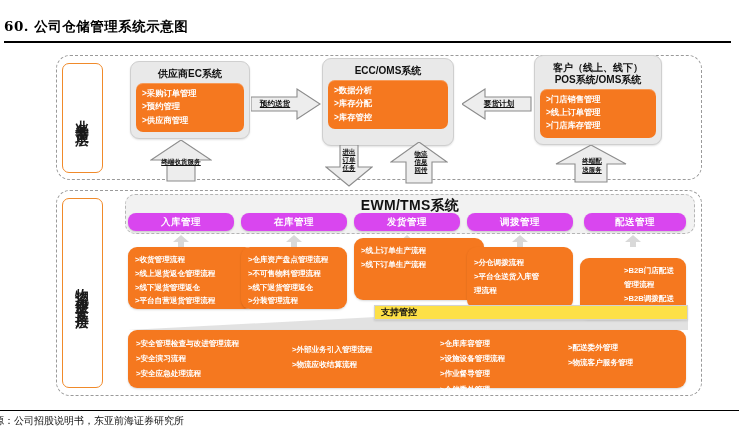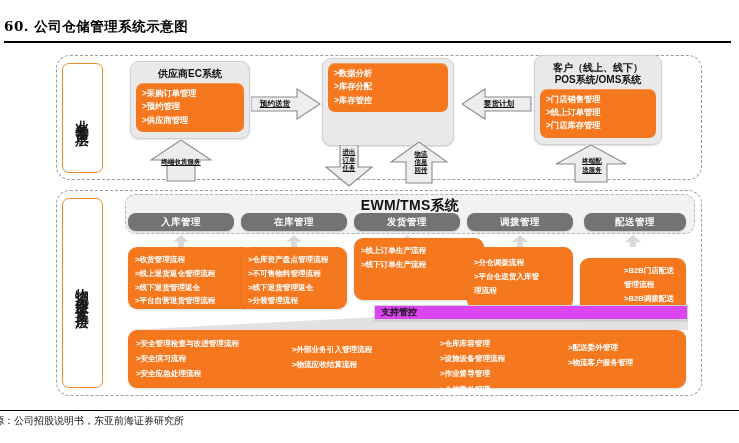--- a/index.html
+++ b/index.html
@@ -66,41 +66,41 @@
   
   .ewm-panel{
     position:absolute;border:1px dashed #b5b5b5;border-radius:10px;
     background:#f2f2f2;box-sizing:border-box;
   }
   .ewm-title{
     text-align:center;font-size:14px;font-weight:700;color:#111;
     padding-top:2px;letter-spacing:.3px;
   }
   .tab{
-    position:absolute;background:#737373;border-radius:8px;
+    position:absolute;background:#d946ef;border-radius:8px;
     display:flex;align-items:center;justify-content:center;
     color:#fff;font-size:9.5px;font-weight:700;letter-spacing:.5px;
     box-shadow:0 1px 2px rgba(0,0,0,.18);box-sizing:border-box;
   }
   .col-card{
     position:absolute;background:#f5781f;border-radius:9px;
     box-sizing:border-box;padding:6px 6px 6px 7px;
     box-shadow:0 1px 2px rgba(0,0,0,.15);
   }
   .col-card .li{
     color:#fff;font-size:7.6px;font-weight:700;line-height:1.82;
   }
 
   
   .support-band{
     position:absolute;background:#f5781f;border-radius:9px;
     box-sizing:border-box;box-shadow:0 1px 2px rgba(0,0,0,.15);
   }
   .support-ribbon{
-    position:absolute;background:#d946ef;border:1px solid #d2d2d2;
+    position:absolute;background:#fde047;border:1px solid #d2d2d2;
     box-sizing:border-box;display:flex;align-items:center;
     padding-left:6px;font-size:9px;font-weight:700;color:#111;
     box-shadow:0 1px 2px rgba(0,0,0,.12);
   }
   .ribbon-tail{position:absolute;}
   .support-col{position:absolute;}
   .support-col .li{
     color:#fff;font-size:7.6px;font-weight:700;line-height:2.0;
     white-space:nowrap;
   }
@@ -130,20 +130,21 @@
 <div class="sys-card" style="left:130px;top:61px;width:120px;height:78px;">
   <div class="sys-head">供应商EC系统</div>
   <div class="sys-body">
     <div class="li">&gt;采购订单管理</div>
     <div class="li">&gt;预约管理</div>
     <div class="li">&gt;供应商管理</div>
   </div>
 </div>
 
 <div class="sys-card" style="left:322px;top:58px;width:132px;height:88px;">
+  <div class="sys-head">ECC/OMS系统</div>
   <div class="sys-body">
     <div class="li">&gt;数据分析</div>
     <div class="li">&gt;库存分配</div>
     <div class="li">&gt;库存管控</div>
   </div>
 </div>
 
 <div class="sys-card" style="left:534px;top:55px;width:128px;height:90px;">
   <div class="sys-head">
     <div>客户（线上、线下）</div>

